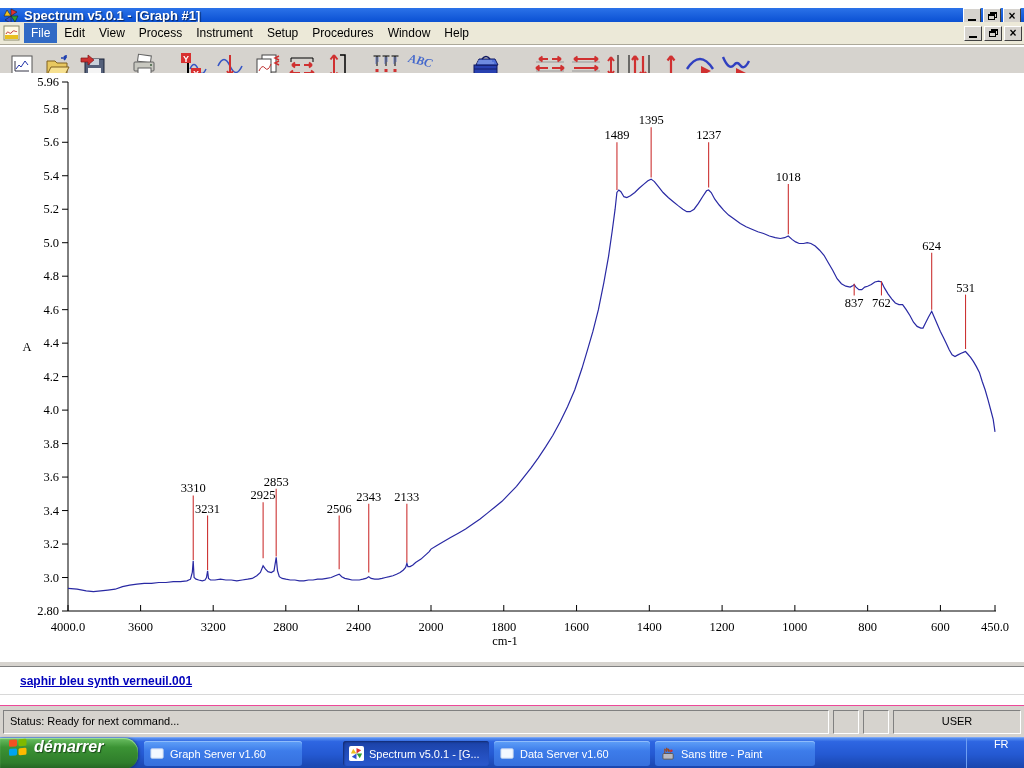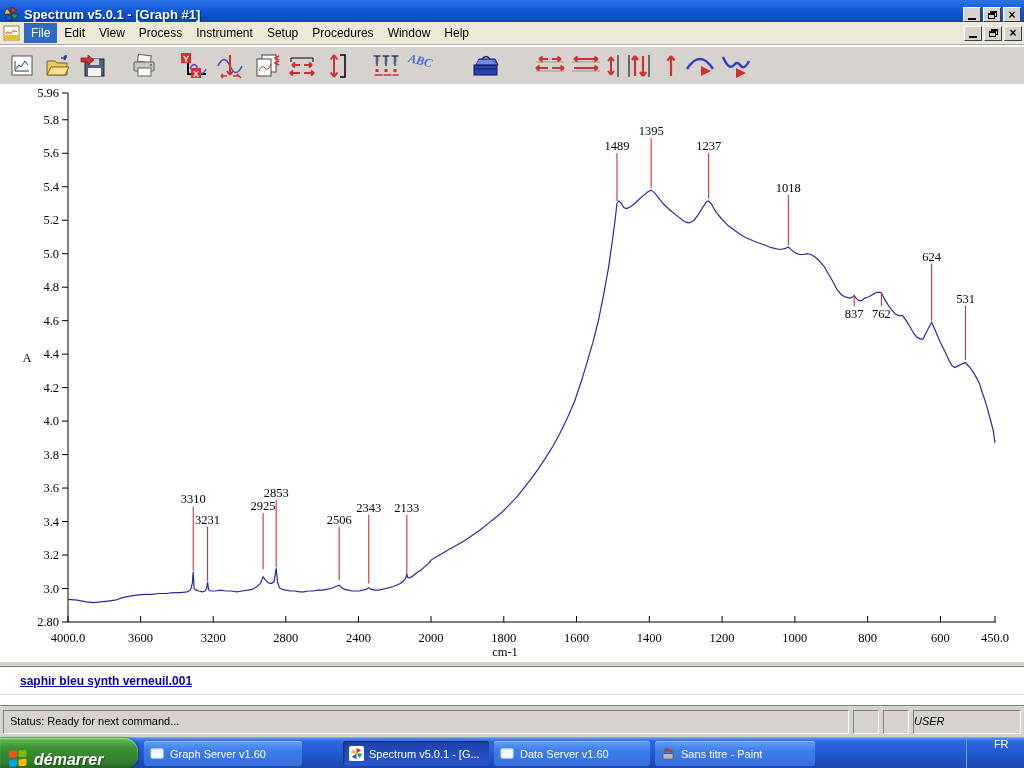--- a/index.html
+++ b/index.html
@@ -1,23 +1,23 @@
 <!DOCTYPE html>
 <html><head>
 <meta charset="utf-8">
 <style>
   * { margin:0; padding:0; box-sizing:border-box; }
   html,body { width:1024px; height:768px; overflow:hidden; background:#fff;
               font-family:"Liberation Sans", sans-serif; }
   #screen { position:relative; width:1024px; height:768px; }
 
   
-  #titlebar { position:absolute; left:0; top:0; width:1024px; height:22px;
+  #titlebar { position:absolute; left:0; top:8px; width:1024px; height:22px;
     background:linear-gradient(180deg,#2b72e8 0%,#0f55d6 55%,#0a47bd 100%);
-    display:flex; align-items:flex-end; padding:0 3px; }
+    display:flex; align-items:flex-start; padding:0 3px; }
   #titlebar .app-icon { width:16px; height:16px; margin-right:5px; flex:0 0 auto; }
   #titlebar .title-text { color:#fff; font-weight:bold; font-size:13px;
     text-shadow:1px 1px 1px #06255e; white-space:nowrap; flex:1; }
   .winbtn { width:18px; height:15px; background:#d6d3ce; border:1px solid;
     border-color:#fff #404040 #404040 #fff; margin-left:2px; display:flex;
     align-items:center; justify-content:center; position:relative; }
   .glyph-min { width:8px; height:2px; background:#000; margin-top:8px; }
   .glyph-restore { width:9px; height:8px; position:relative; }
   .glyph-restore .r1 { position:absolute; right:0; top:0; width:7px; height:6px; border:1px solid #000; border-top-width:2px; background:#d6d3ce;}
   .glyph-restore .r2 { position:absolute; left:0; bottom:0; width:7px; height:6px; border:1px solid #000; border-top-width:2px; background:#d6d3ce;}
@@ -32,50 +32,50 @@
   #menubar .mdi-controls { margin-left:auto; display:flex; }
 
   
   #toolbar { position:absolute; left:0; top:46px; width:1024px; height:41px;
     background:#d6d3ce; border-top:1px solid #fff; border-bottom:2px solid #404040;
     display:flex; align-items:center; padding-left:4px; }
   .tool-btn { width:36px; height:36px; display:flex; align-items:center; justify-content:center; flex:0 0 auto; }
   .gap14 { margin-left:14px; } .gap12 { margin-left:12px; } .gap28 { margin-left:28px; }
 
   
-  #chart-area { position:absolute; left:0; top:84px; width:1024px; height:575px; background:#fff; }
+  #chart-area { position:absolute; left:0; top:73px; width:1024px; height:575px; background:#fff; }
   #chart-svg { position:absolute; left:0; top:0; }
   .axis-text { font-family:"Liberation Serif", serif; font-size:12.5px; fill:#000; }
   .peak-text { font-family:"Liberation Serif", serif; font-size:12.5px; fill:#000; }
 
   
   #file-panel { position:absolute; left:0; top:662px; width:1024px; height:55px; background:#d6d3ce; }
   #file-panel .inner { position:absolute; left:0; top:4px; width:1024px; height:39px;
     background:#fff; border-top:1px solid #808080; }
   #file-panel .hairline { position:absolute; left:0; top:27px; width:1024px; height:1px; background:#d8d8d8; }
   #filename-link { position:absolute; left:20px; top:7px; font-size:12px; font-weight:bold;
     color:#0000bb; text-decoration:underline; }
 
   
   #statusbar { position:absolute; left:0; top:705px; width:1024px; height:32px;
     background:#d6d3ce; display:flex; align-items:center; padding:0 3px; gap:4px; border-top:1px solid #ec4899;}
   .sunken { height:24px; border:1px solid; border-color:#808080 #fff #fff #808080;
     font-size:11px; line-height:21px; color:#000; background:#d6d3ce; }
   #status-main { flex:1; padding-left:6px; }
   .status-mini { width:26px; flex:0 0 auto; }
-  #status-user { width:108px; text-align:left; flex:0 0 auto;font-style:italic; }
+  #status-user { width:128px; text-align:center; flex:0 0 auto; }
 
   
   #taskbar { position:absolute; left:0; top:737px; width:1024px; height:31px;
     background:linear-gradient(180deg,#5a93f2 0%,#2e66e2 12%,#2459d2 55%,#1a45ad 100%);
     border-top:1px solid #7aa6f5; }
   #start-button { position:absolute; left:0; top:0; width:138px; height:31px;
     background:linear-gradient(180deg,#6bbf63 0%,#3b9334 30%,#2f7d2b 80%,#246322 100%);
     border-radius:0 14px 14px 0; box-shadow:inset 0 1px 1px #9fe09a, 1px 0 3px rgba(0,0,0,.4);
-    display:flex; align-items:flex-end; gap:6px; padding-left:8px; }
+    display:flex; align-items:flex-start; gap:6px; padding-left:8px; }
   #start-button .start-label { color:#fff; font-size:16px; font-weight:bold; font-style:italic;
     text-shadow:1px 1px 1px #1c4d1a; }
   #task-buttons { position:absolute; left:144px; top:3px; display:flex; gap:5px; }
   .task-btn { height:25px; border-radius:3px; display:flex; align-items:center; gap:5px;
     padding:0 6px; overflow:hidden; white-space:nowrap; color:#fff; font-size:11px;
     background:linear-gradient(180deg,#60a0f8 0%,#3d7cea 40%,#3670dd 100%);
     box-shadow:inset 0 1px 0 #8ebcfb; }
   .task-btn.active { background:linear-gradient(180deg,#1b41a6 0%,#2450c0 60%,#2a58cc 100%);
     box-shadow:inset 1px 1px 2px #122a70; }
   .task-btn .ticon { width:15px; height:15px; flex:0 0 auto; }

